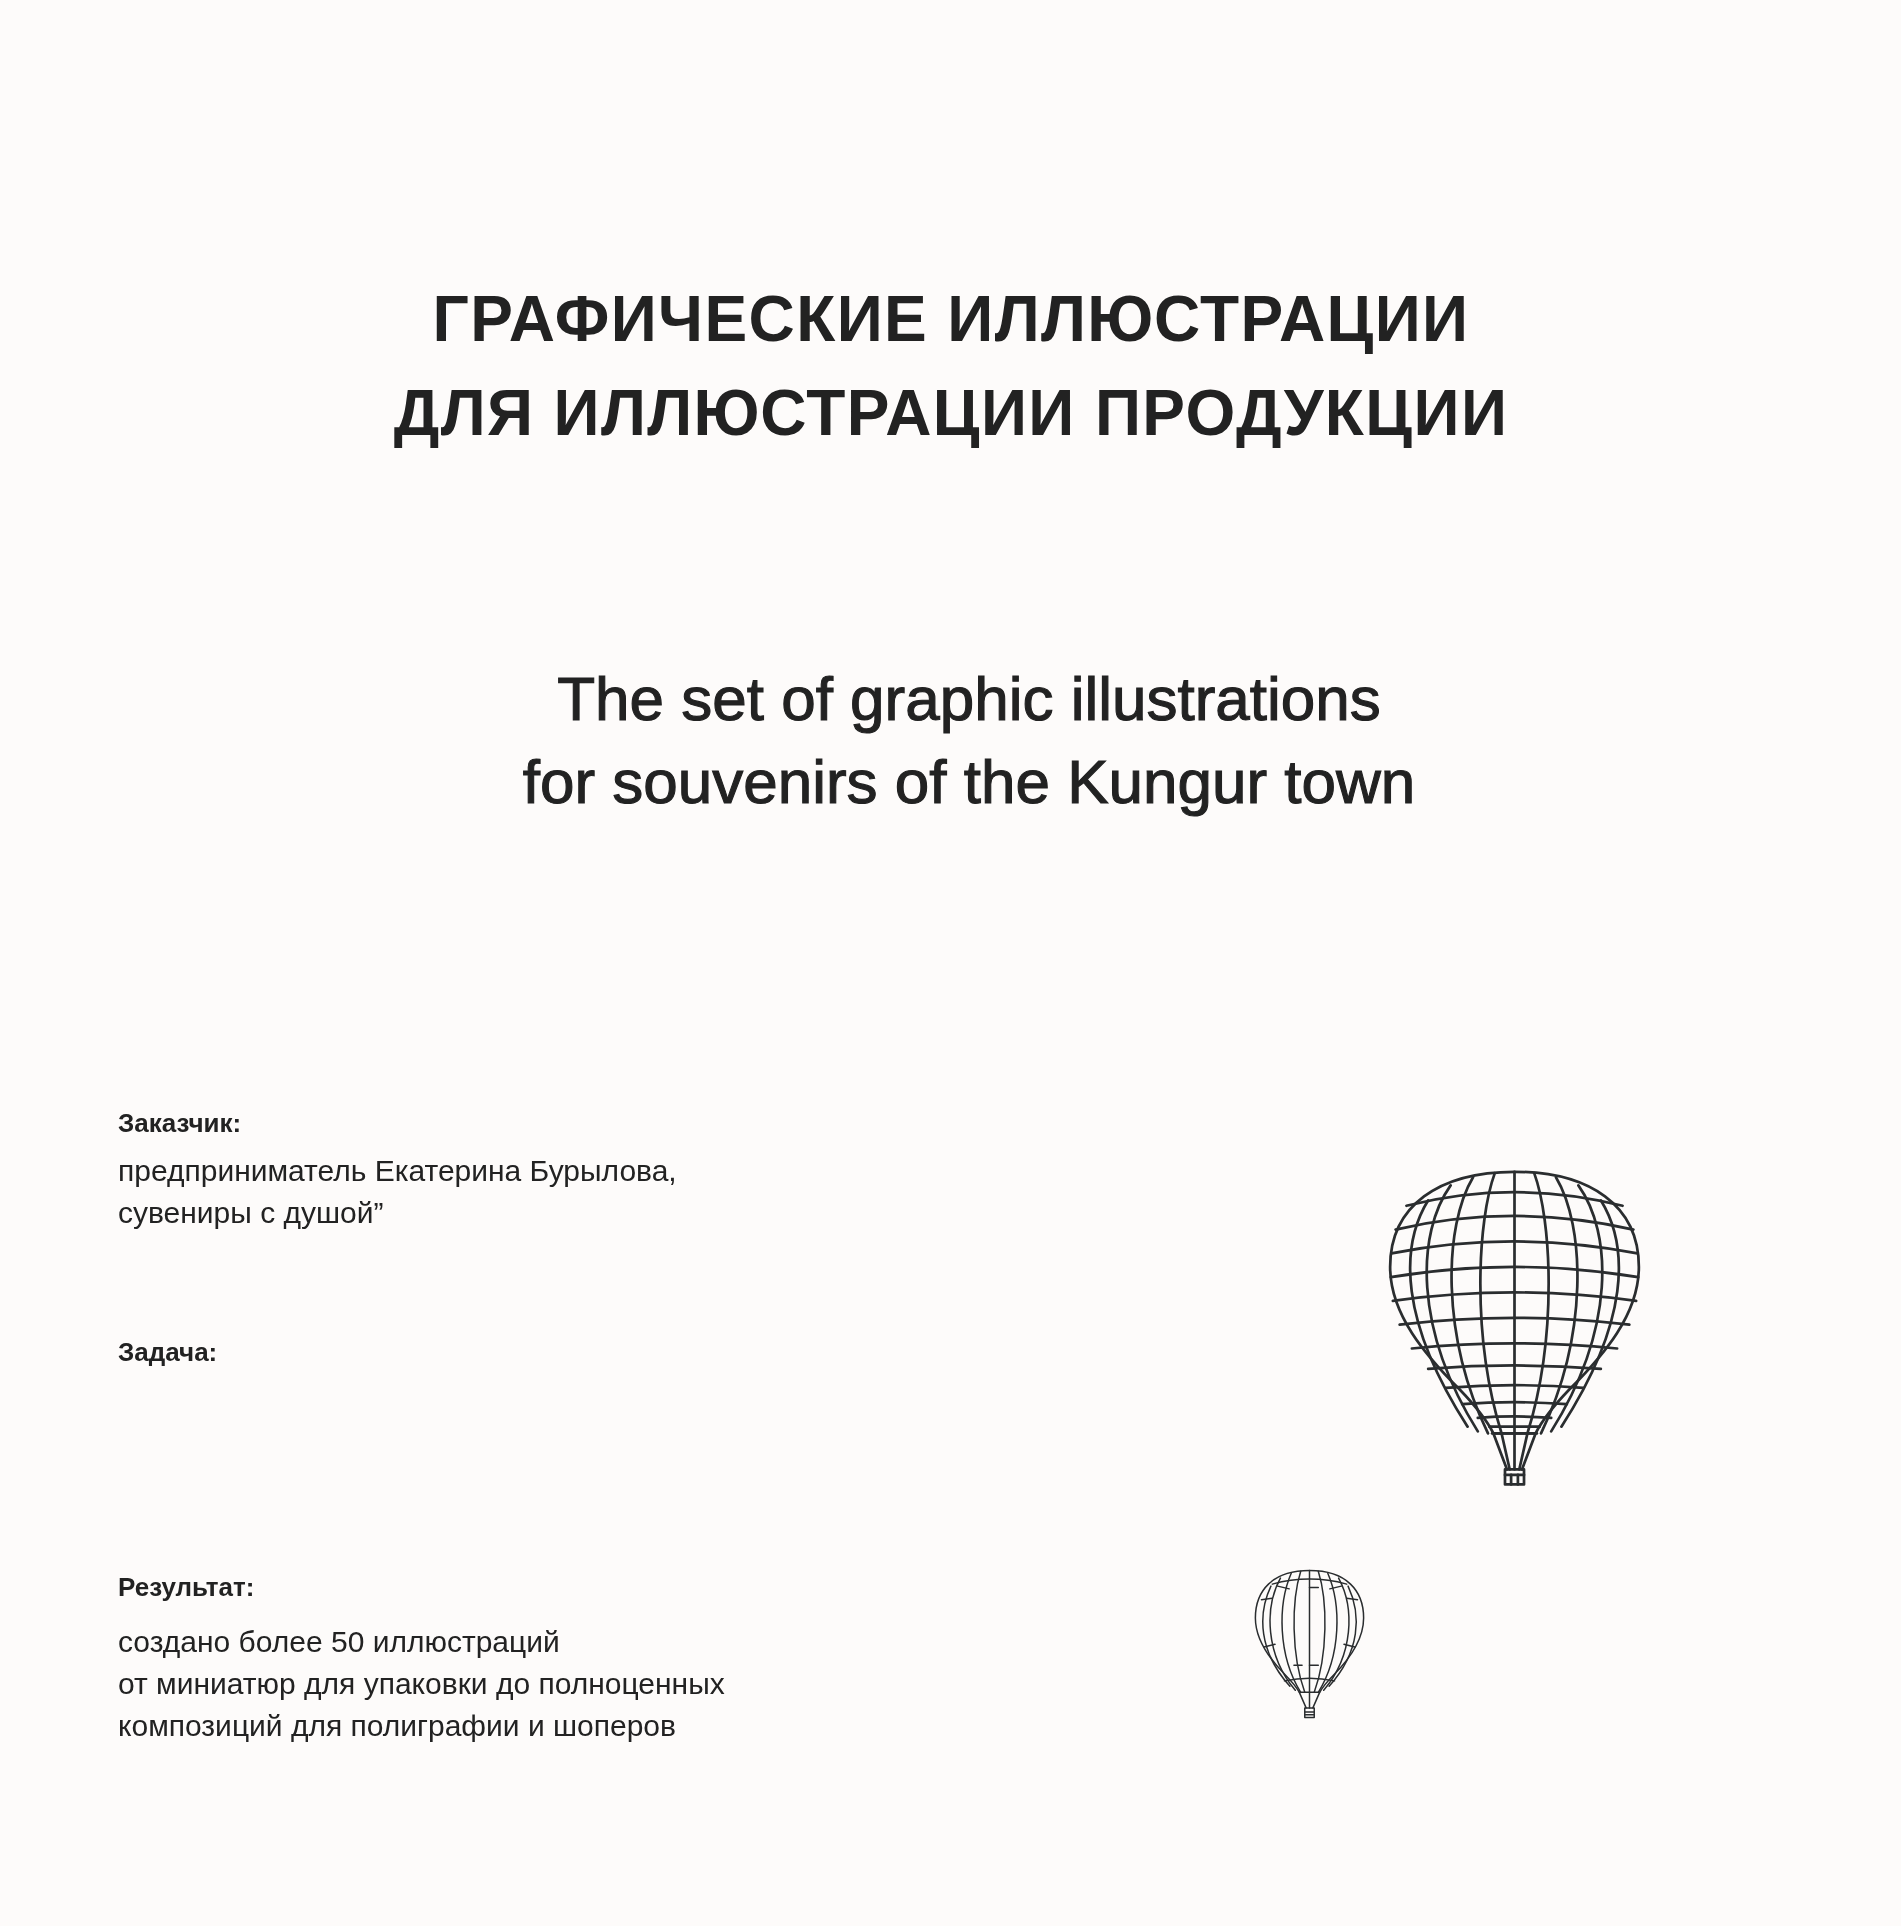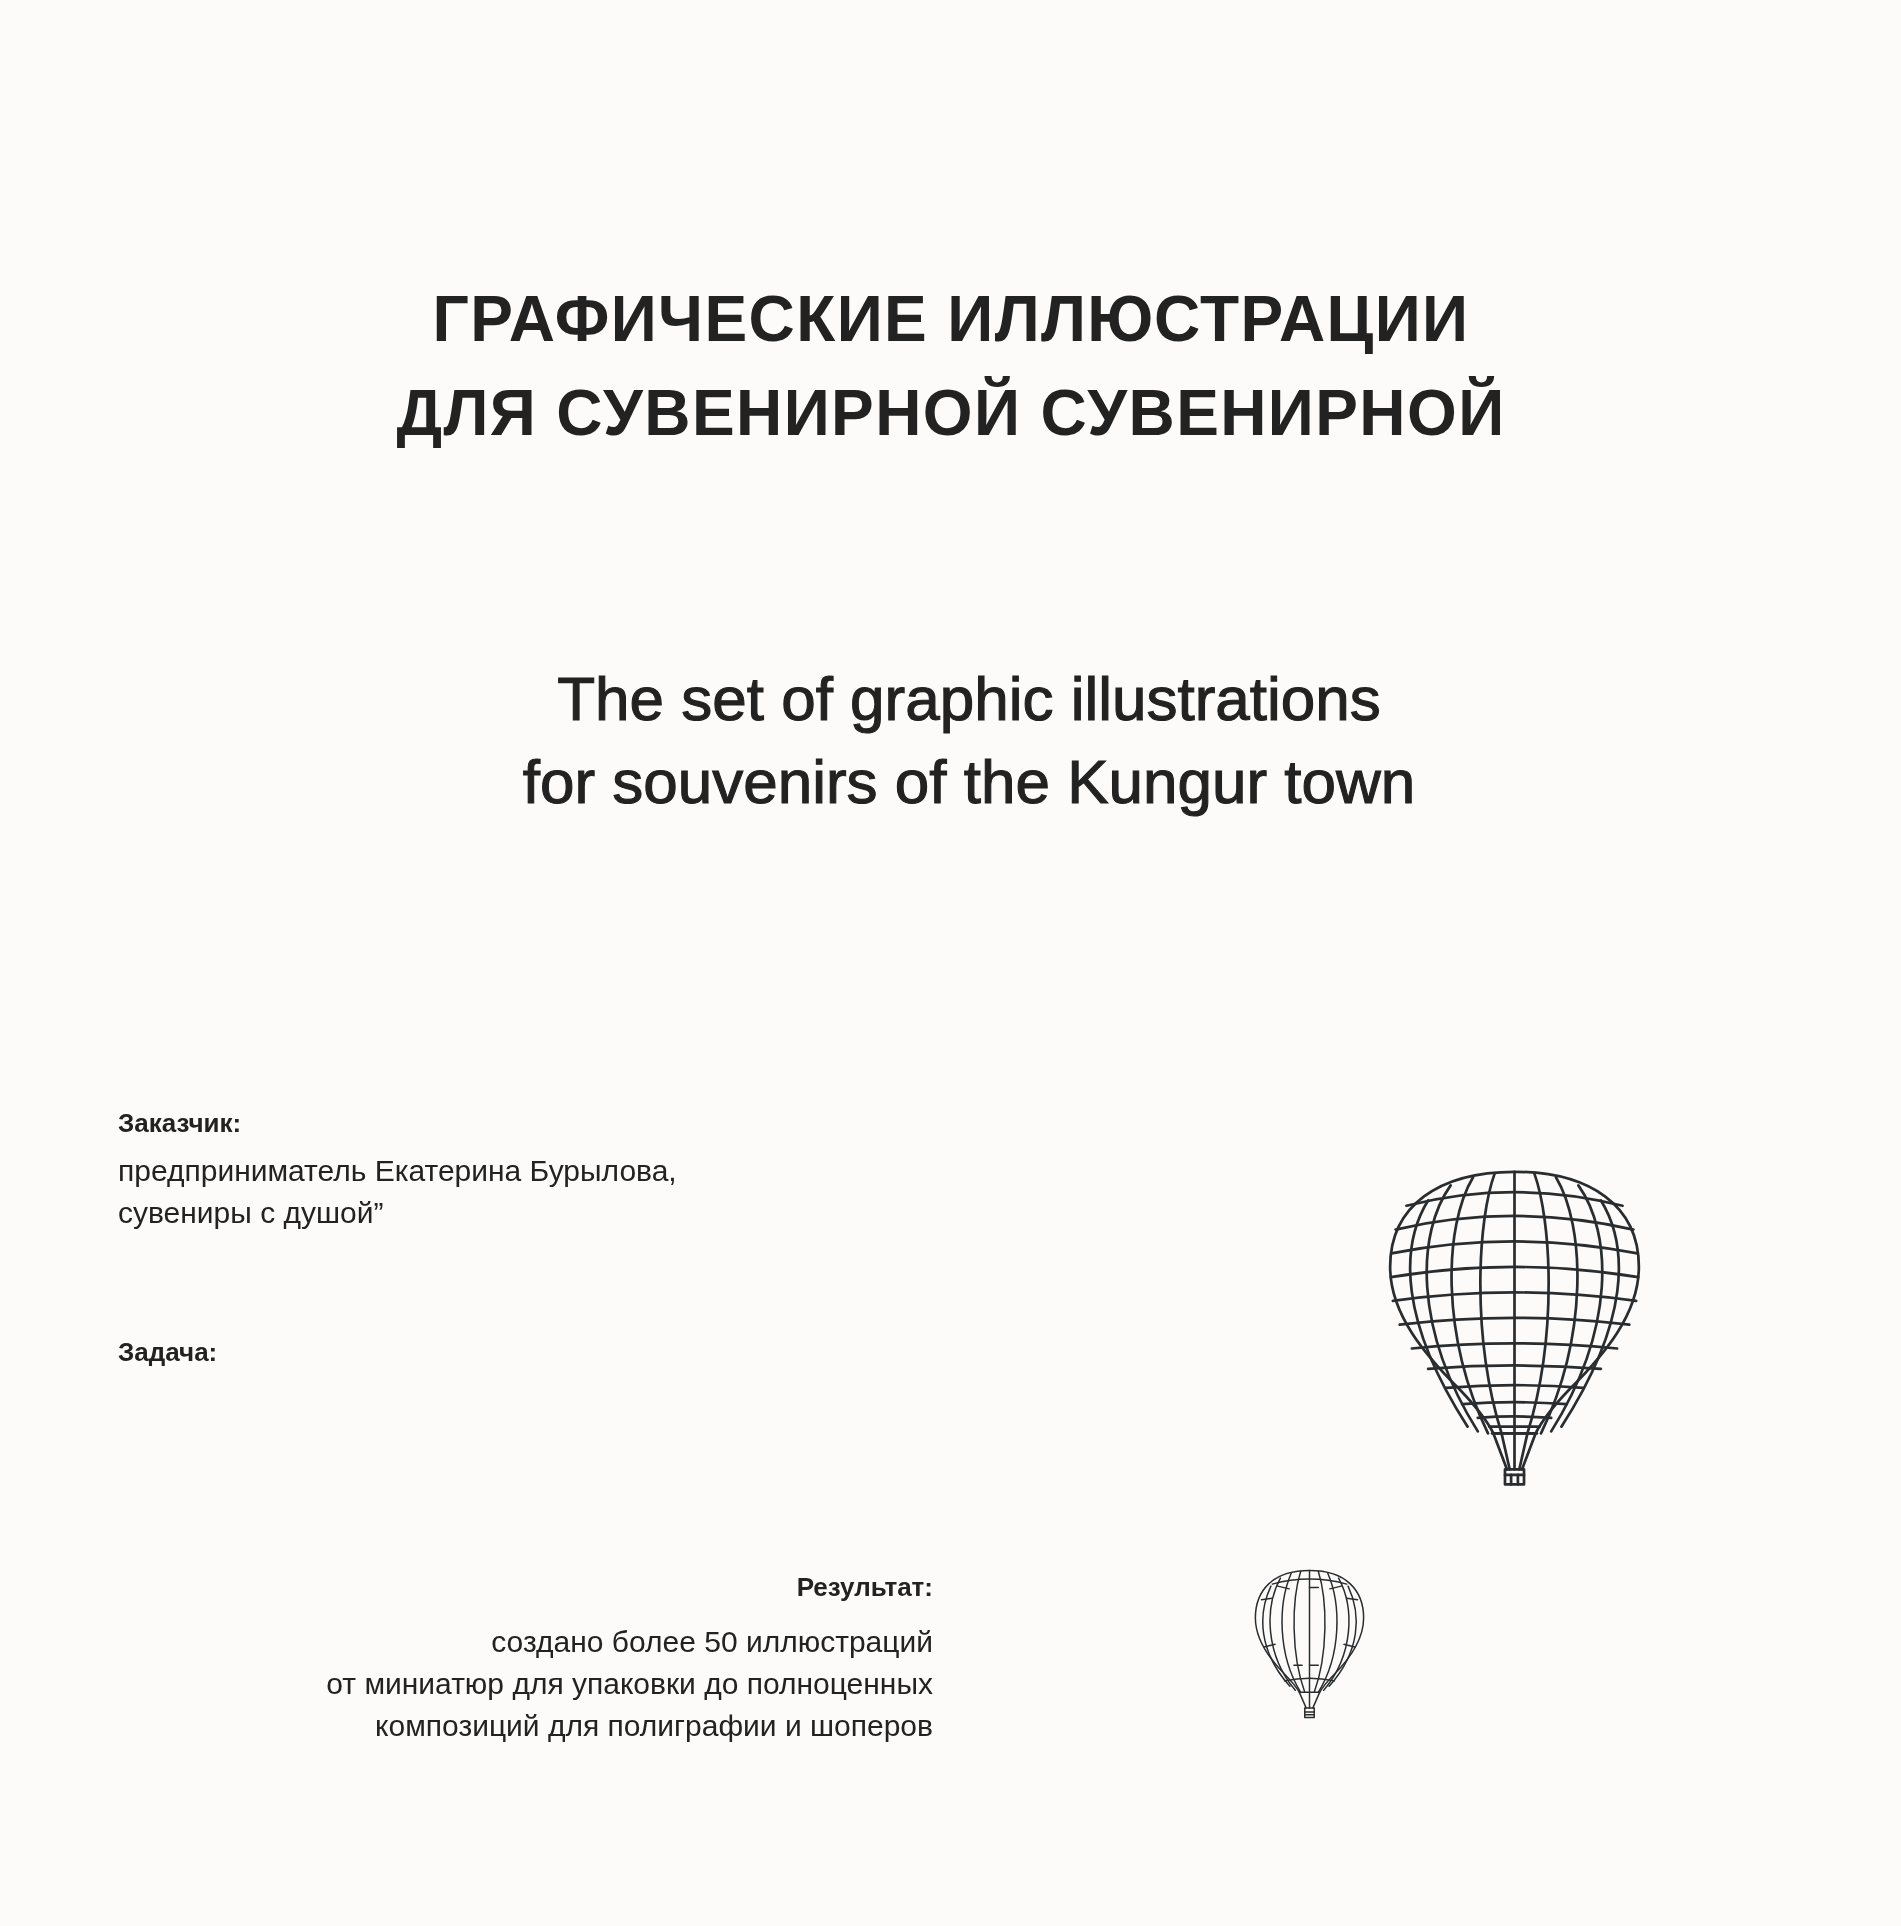--- a/index.html
+++ b/index.html
@@ -51,33 +51,33 @@
       margin: 0;
       font-size: 30px;
       font-weight: 400;
       line-height: 42px;
     }
     .info p span { display: block; }
     #block-client { top: 1099px; }
     #block-client p { margin-top: 3px; }
     #block-task { top: 1328px; }
     #block-task p { margin-top: 9.5px; }
-    #block-result { top: 1563px; text-align: right; }
+    #block-result { top: 1563px; }
     #block-result p { margin-top: 9.5px; }
     .balloon { position: absolute; }
     #balloon-large { left: 1386px; top: 1165px; width: 257px; height: 333px; }
     #balloon-small { left: 1252px; top: 1567px; width: 115px; height: 156px; }
     svg .ln { fill: none; stroke: #2a2d2f; stroke-linecap: round; stroke-linejoin: round; }
   </style>
 </head>
 <body>
 
 <h1 class="title">
   <span>ГРАФИЧЕСКИЕ ИЛЛЮСТРАЦИИ</span>
-  <span>ДЛЯ СУВЕНИРНОЙ СУВЕНИРНОЙ</span>
+  <span>ДЛЯ ИЛЛЮСТРАЦИИ ПРОДУКЦИИ</span>
 </h1>
 
 <h2 class="subtitle">
   <span>The set of graphic illustrations</span>
   <span>for souvenirs of the Kungur town</span>
 </h2>
 
 <section class="info" id="block-client">
   <h2>Заказчик:</h2>
   <p>

